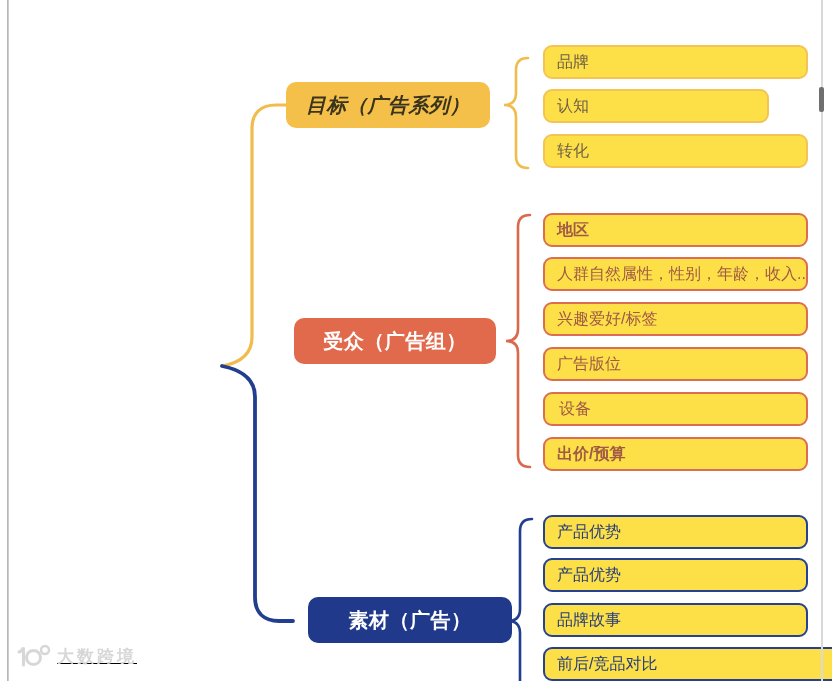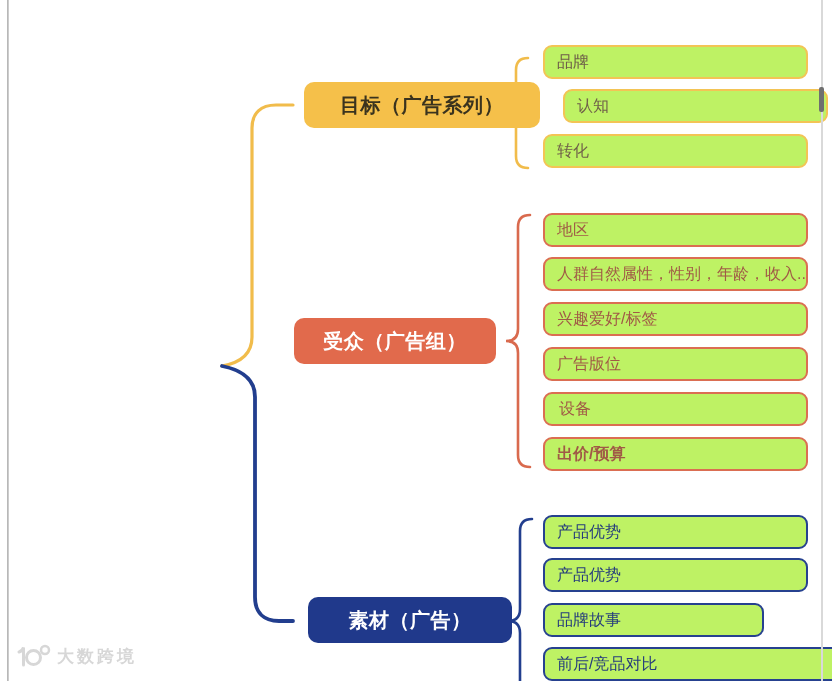--- a/index.html
+++ b/index.html
@@ -12,73 +12,74 @@
     display:flex;align-items:center;justify-content:center;
     font-size:27px;font-weight:500;color:#252F58;letter-spacing:1px;
     box-sizing:border-box;cursor:pointer;
   }
   .bnode{
     position:absolute;box-sizing:border-box;border-radius:10px;
     display:flex;align-items:center;justify-content:center;
     font-size:20px;font-weight:600;letter-spacing:0.5px;cursor:pointer;
   }
   .cnode{
-    position:absolute;box-sizing:border-box;background:#bef264;
+    position:absolute;box-sizing:border-box;background:#fde047;
     border-radius:9px;border:2px solid;display:flex;align-items:center;
     padding:0 6px 0 12px;font-size:16px;white-space:nowrap;overflow:hidden;
     cursor:pointer;
   }
   .edge-left{
     position:absolute;left:7px;top:0;width:2px;height:681px;
     background:linear-gradient(90deg,#aeaeae,#d6d6d6);
   }
   .edge-right{
     position:absolute;left:821px;top:0;width:1.5px;height:681px;background:#d9d9d9;
   }
   .scroll-thumb{
     position:absolute;left:819px;top:87px;width:5px;height:25px;
     background:#6f6f6f;border-radius:2px;cursor:pointer;
   }
   .watermark{
     position:absolute;left:14px;top:643px;display:flex;align-items:center;gap:5px;
     user-select:none;
+    text-decoration:underline;
   }
   .watermark-text{
     font-size:17px;font-weight:600;color:#D7D7D7;letter-spacing:3px;
   }
 </style>
 </head>
 <body>
 
 <div id="stage">
   <svg id="wires" xmlns="http://www.w3.org/2000/svg">
       <path d="M 222 366 C 245 362 252 350 252 337 L 252 128 C 252 113 261 105 276 105 L 293 105" fill="none" stroke="#F1BC4B" stroke-width="3.2" stroke-linecap="round"></path>
       <path d="M 528 58 Q 516 58 516 70 L 516 93 Q 516 105 504 105 Q 516 105 516 117 L 516 156 Q 516 168 528 168" fill="none" stroke="#F1BC4B" stroke-width="2.6" stroke-linecap="round"></path>
       <path d="M 530 215 Q 518 215 518 227 L 518 329 Q 518 341 506 341 Q 518 341 518 353 L 518 455 Q 518 467 530 467" fill="none" stroke="#D96A4E" stroke-width="2.6" stroke-linecap="round"></path>
       <path d="M 222 366 C 247 371 255 383 255 397 L 255 597 C 255 613 264 621 279 621 L 293 621" fill="none" stroke="#223E8E" stroke-width="3.8" stroke-linecap="round"></path>
       <path d="M 532 519 Q 520 519 520 531 L 520 609 Q 520 621 508 621 Q 520 621 520 633 L 520 688 Q 520 700 532 700" fill="none" stroke="#223E8E" stroke-width="2.6" stroke-linecap="round"></path>
     </svg>
 
 
   <div id="nodes">
-      <div class="bnode" style="left: 304px; top: 82px; width: 236px; height: 46px; background: rgb(245, 192, 74); color: rgb(58, 51, 30);">目标（广告系列）</div>
+      <div class="bnode" style="left: 286px; top: 82px; width: 204px; height: 46px; background: rgb(245, 192, 74); color: rgb(58, 51, 30); font-style: italic;">目标（广告系列）</div>
       <div class="cnode" style="left: 543px; top: 45px; width: 265px; height: 34px; border-color: rgb(243, 196, 85); color: rgb(111, 96, 73);">品牌</div>
-      <div class="cnode" style="left: 543px; top: 89px; width: 265px; height: 34px; border-color: rgb(243, 196, 85); color: rgb(111, 96, 73); margin-left: 20px;">认知</div>
+      <div class="cnode" style="left: 543px; top: 89px; width: 226px; height: 34px; border-color: rgb(243, 196, 85); color: rgb(111, 96, 73);">认知</div>
       <div class="cnode" style="left: 543px; top: 134px; width: 265px; height: 34px; border-color: rgb(243, 196, 85); color: rgb(111, 96, 73); text-align: right;">转化</div>
       <div class="bnode" style="left: 294px; top: 318px; width: 202px; height: 46px; background: rgb(225, 106, 76); color: rgb(255, 255, 255);">受众（广告组）</div>
-      <div class="cnode" style="left: 543px; top: 213px; width: 265px; height: 34px; border-color: rgb(219, 110, 82); color: rgb(160, 90, 70);">地区</div>
+      <div class="cnode" style="left: 543px; top: 213px; width: 265px; height: 34px; border-color: rgb(219, 110, 82); color: rgb(160, 90, 70); font-weight: bold;">地区</div>
       <div class="cnode" style="left: 543px; top: 257px; width: 265px; height: 34px; border-color: rgb(219, 110, 82); color: rgb(160, 90, 70);">人群自然属性，性别，年龄，收入...</div>
       <div class="cnode" style="left: 543px; top: 302px; width: 265px; height: 34px; border-color: rgb(219, 110, 82); color: rgb(160, 90, 70);">兴趣爱好/标签</div>
       <div class="cnode" style="left: 543px; top: 347px; width: 265px; height: 34px; border-color: rgb(219, 110, 82); color: rgb(160, 90, 70);">广告版位</div>
       <div class="cnode" style="left: 543px; top: 392px; width: 265px; height: 34px; border-color: rgb(219, 110, 82); color: rgb(160, 90, 70); padding-left: 14px;">设备</div>
       <div class="cnode" style="left: 543px; top: 437px; width: 265px; height: 34px; border-color: rgb(219, 110, 82); color: rgb(160, 90, 70); font-weight: bold;">出价/预算</div>
       <div class="bnode" style="left: 308px; top: 597px; width: 204px; height: 46px; background: rgb(32, 57, 139); color: rgb(255, 255, 255);">素材（广告）</div>
       <div class="cnode" style="left: 543px; top: 515px; width: 265px; height: 34px; border-color: rgb(38, 65, 143); color: rgb(38, 61, 124);">产品优势</div>
       <div class="cnode" style="left: 543px; top: 558px; width: 265px; height: 34px; border-color: rgb(38, 65, 143); color: rgb(38, 61, 124);">产品优势</div>
-      <div class="cnode" style="left: 543px; top: 603px; width: 221px; height: 34px; border-color: rgb(38, 65, 143); color: rgb(38, 61, 124);">品牌故事</div>
+      <div class="cnode" style="left: 543px; top: 603px; width: 265px; height: 34px; border-color: rgb(38, 65, 143); color: rgb(38, 61, 124);">品牌故事</div>
       <div class="cnode" style="left: 543px; top: 647px; width: 311px; height: 34px; border-color: rgb(38, 65, 143); color: rgb(38, 61, 124);">前后/竞品对比</div>
     </div>
 
   <div class="edge-left"></div>
   <div class="edge-right"></div>
   <div class="scroll-thumb"></div>
 
   <div class="watermark">
     <svg width="38" height="27" viewBox="0 0 38 27">
       <path d="M5 9 Q8.5 8 9.5 4.5 L9.5 22" fill="none" stroke="#D7D7D7" stroke-width="3" stroke-linecap="round"></path>

